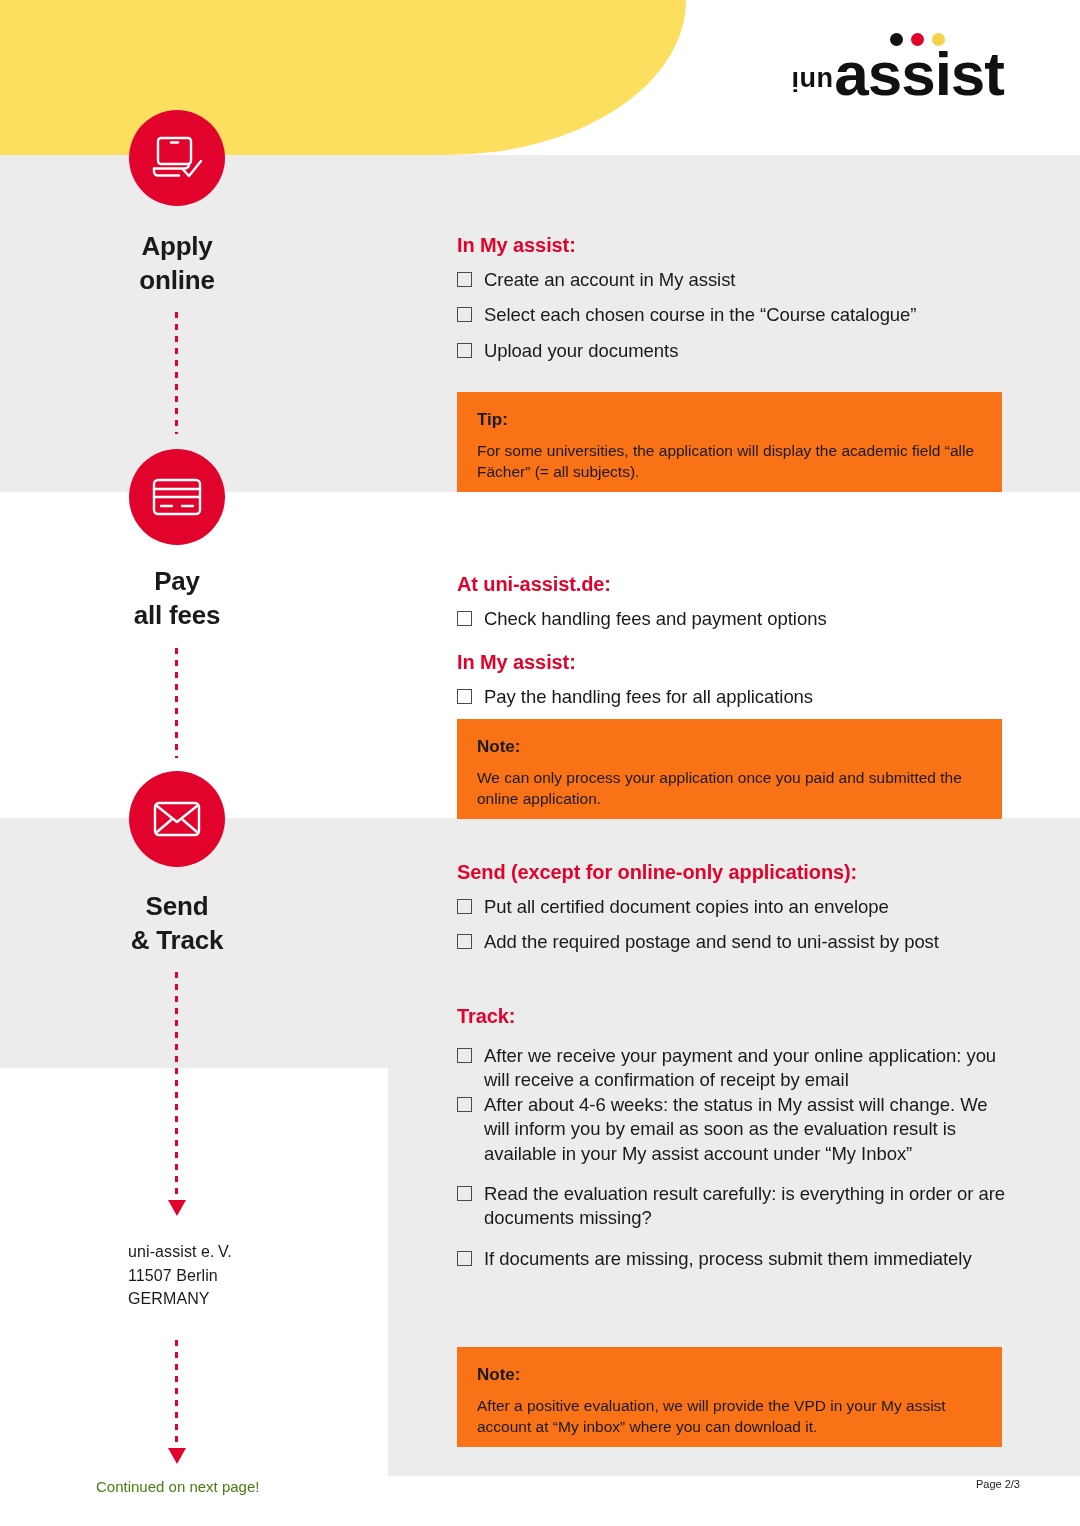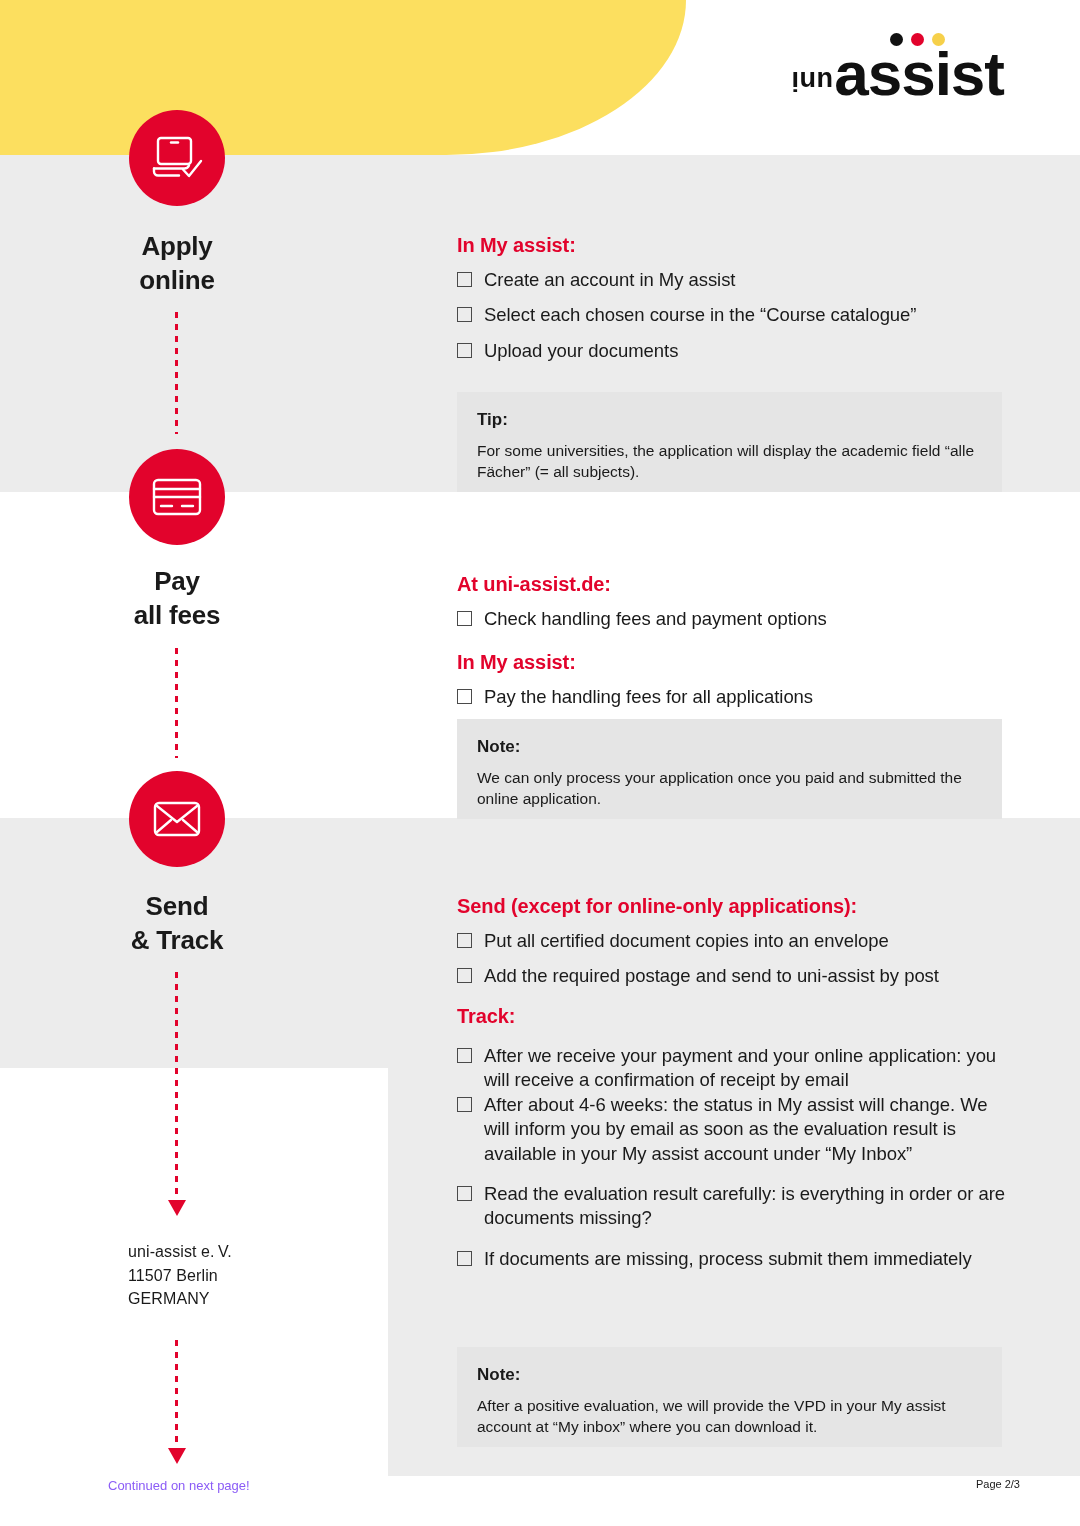--- a/index.html
+++ b/index.html
@@ -207,53 +207,52 @@
     position: absolute;
     left: 0;
     top: 4px;
     width: 13px;
     height: 13px;
     border: 1.4px solid #4a4a4a;
     background: transparent;
   }
 
   .callout {
-    background: #e5e5e5;
+    background: #f97316;
     padding: 18px 20px 20px 20px;
     box-sizing: border-box;
   }
   .callout-title {
     font-size: 17px;
     font-weight: 700;
     color: #1a1a1a;
     margin-bottom: 11px;
   }
   .callout-body {
     font-size: 15.5px;
     line-height: 1.35;
     color: #1a1a1a;
   }
 
   
   .blk-apply   { top: 234px; }
   .blk-tip     { top: 392px; width: 545px; height: 100px; }
   .blk-pay     { top: 573px; }
   .blk-note1   { top: 719px; width: 545px; height: 100px; }
-  .blk-send    { top: 895px; }
+  .blk-send    { top: 861px; }
   .blk-track   { top: 1005px; }
   .blk-note2   { top: 1347px; width: 545px; height: 100px; }
 
   
   .footer-left {
     position: absolute;
     left: 96px;
     top: 1478px;
-    font-size: 13px;
-    color: #8b5cf6;
-    margin-left: 12px;
+    font-size: 15px;
+    color: #4d7c0f;
   }
   .footer-right {
     position: absolute;
     right: 60px;
     top: 1478px;
     font-size: 11px;
     color: #1a1a1a;
   }
 </style>
 </head>

